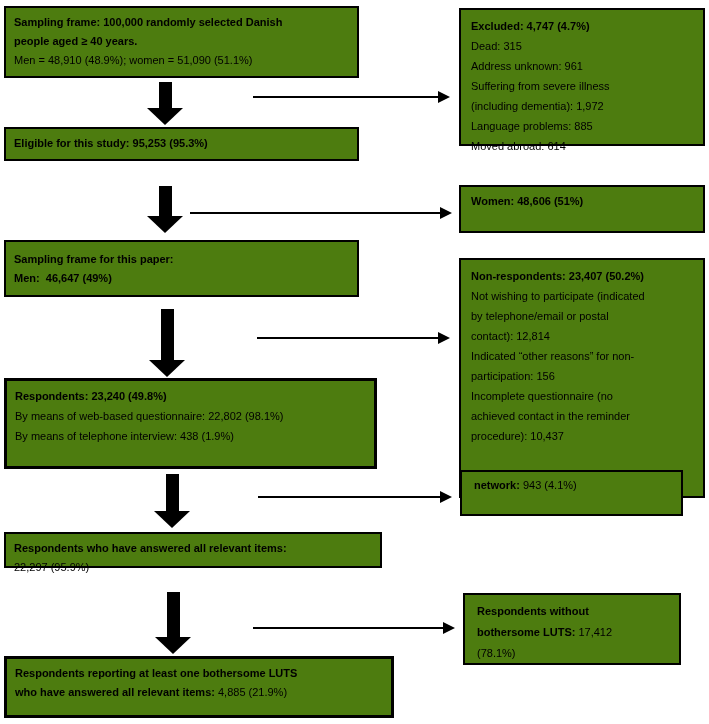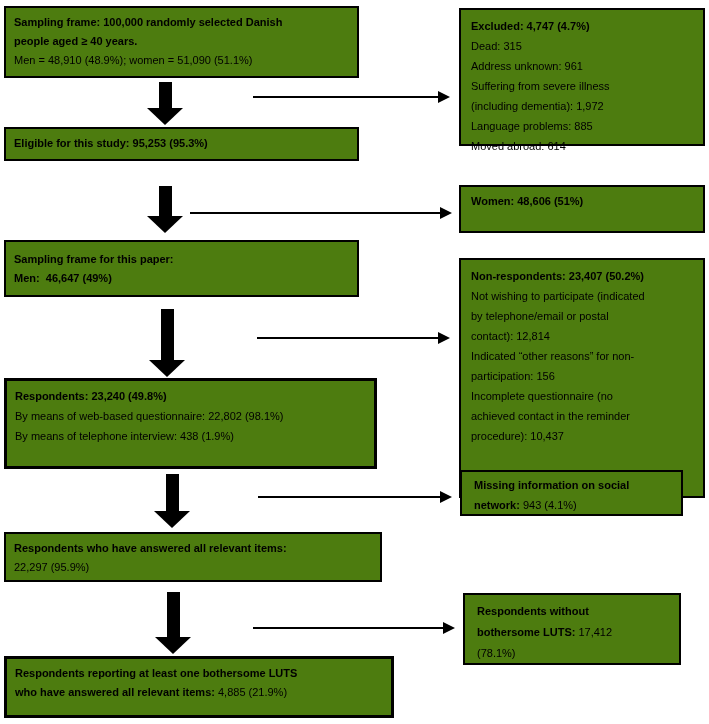--- a/index.html
+++ b/index.html
@@ -43,21 +43,21 @@
     <div class="ln b">Sampling frame for this paper:</div>
     <div class="ln b">Men:  46,647 (49%)</div>
   </div>
 
   <div class="fbox thick" style="left:4px;top:378px;width:373px;height:91px;line-height:20px;">
     <div class="ln b">Respondents: 23,240 (49.8%)</div>
     <div class="ln">By means of web-based questionnaire: 22,802 (98.1%)</div>
     <div class="ln">By means of telephone interview: 438 (1.9%)</div>
   </div>
 
-  <div class="fbox" style="left:4px;top:532px;width:378px;height:50px;">
+  <div class="fbox" style="left:4px;top:532px;width:378px;height:36px;">
     <div class="ln b">Respondents who have answered all relevant items:</div>
     <div class="ln">22,297 (95.9%)</div>
   </div>
 
   <div class="fbox thick" style="left:4px;top:656px;width:390px;height:62px;">
     <div class="ln b">Respondents reporting at least one bothersome LUTS</div>
     <div class="ln"><span class="b">who have answered all relevant items: </span><span>4,885 (21.9%)</span></div>
   </div>
 
   <div class="fbox rt" style="left:459px;top:8px;width:246px;height:138px;">
@@ -80,21 +80,20 @@
     <div class="ln">by telephone/email or postal</div>
     <div class="ln">contact): 12,814</div>
     <div class="ln">Indicated “other reasons” for non-</div>
     <div class="ln">participation: 156</div>
     <div class="ln">Incomplete questionnaire (no</div>
     <div class="ln">achieved contact in the reminder</div>
     <div class="ln">procedure): 10,437</div>
   </div>
 
   <div class="fbox rt" style="left:460px;top:470px;width:223px;height:46px;padding:3px 12px;">
-    <div class="ln b">Missing information on social</div>
     <div class="ln"><span class="b">network:</span><span> 943 (4.1%)</span></div>
   </div>
 
   <div class="fbox rt" style="left:463px;top:593px;width:218px;height:72px;padding:6px 12px;line-height:21px;">
     <div class="ln b">Respondents without</div>
     <div class="ln"><span class="b">bothersome LUTS:</span><span> 17,412</span></div>
     <div class="ln">(78.1%)</div>
   </div>
 
   <div class="varrow" style="left:147px;top:82px;height:43px;">

